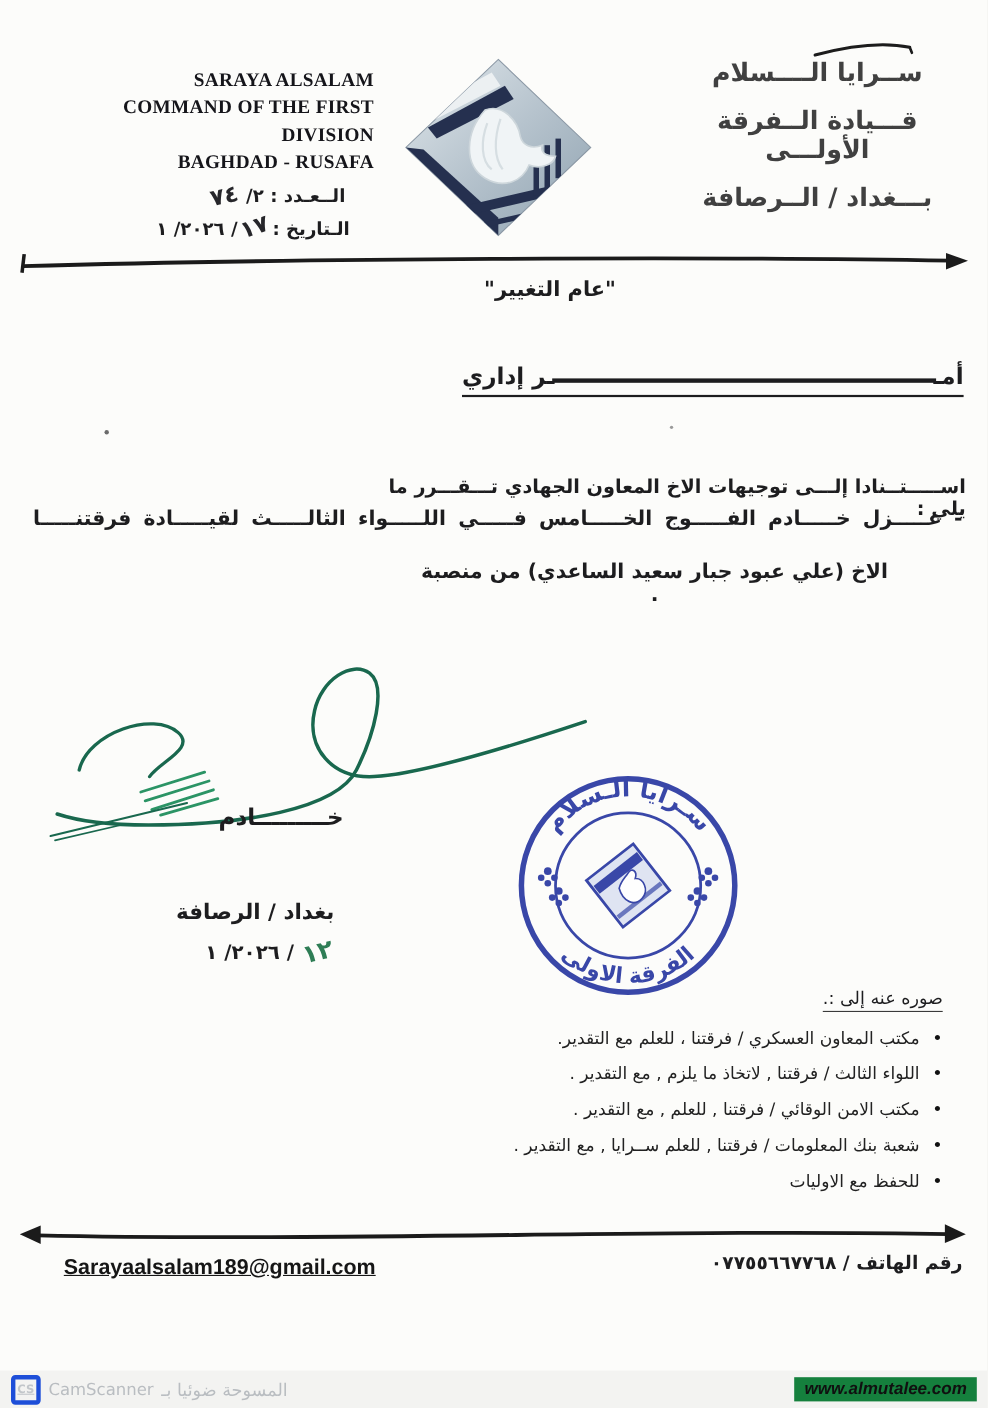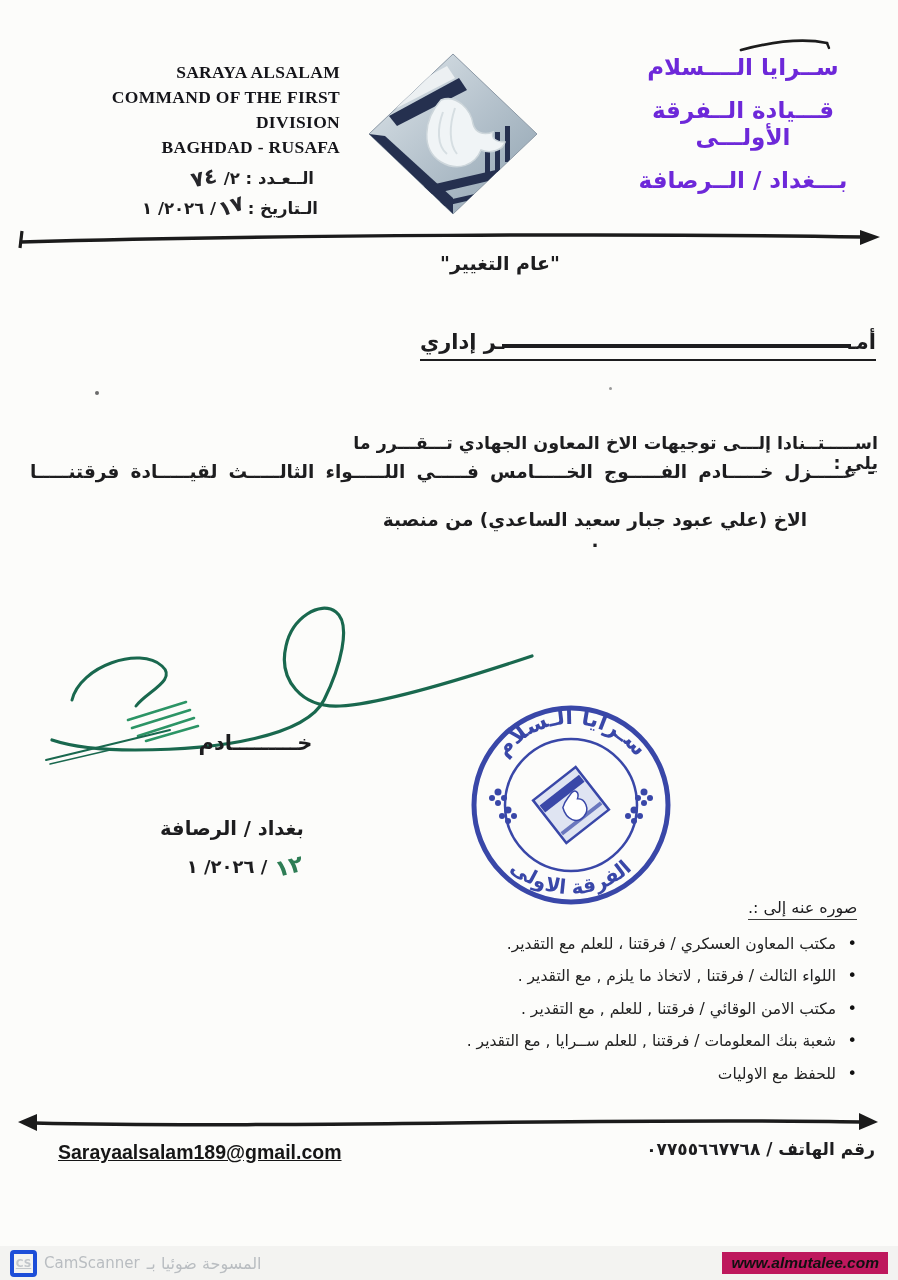--- a/index.html
+++ b/index.html
@@ -12,21 +12,21 @@
            font-family:"Liberation Serif",serif;font-weight:bold;font-size:17.5px;
            line-height:1.42;letter-spacing:.3px;color:#15151a;}
   .serial-row{left:96px;top:166px;width:218px;display:flex;justify-content:flex-end;
               align-items:center;gap:7px;font-weight:bold;font-size:16.5px;}
   .date-row{left:90px;top:196px;width:228px;display:flex;justify-content:flex-end;
             align-items:center;gap:3px;font-weight:bold;font-size:16.5px;}
   .rtl{direction:rtl;unicode-bidi:isolate;}
   .hw{font-size:21px;font-weight:600;color:#26262a;transform:rotate(-12deg);display:inline-block;}
   .hw-day{transform:rotate(-18deg) translateY(-2px);}
   .org-ar{left:612px;top:54px;width:262px;text-align:center;font-weight:bold;
-          font-size:23px;direction:rtl;color:#6d28d9;}
+          font-size:23px;direction:rtl;color:#404040;}
   .org-ar .line{margin-bottom:17px;line-height:1.15;}
   .logo{left:363px;top:50px;}
   .hand-dash{left:733px;top:28px;}
 
   
   .arrow-top{left:14px;top:226px;}
   .arrow-bottom{left:16px;top:1110px;}
   .slogan{left:330px;top:252px;width:340px;text-align:center;font-weight:bold;
           font-size:19px;direction:rtl;}
 
@@ -72,21 +72,21 @@
          font-weight:bold;font-size:17px;}
 
   
   .bottom-bar{left:0;top:1246px;width:898px;height:34px;background:#f3f3f1;
               display:flex;align-items:center;justify-content:space-between;
               padding:0 10px;box-sizing:border-box;}
   .cam{display:flex;align-items:center;gap:7px;color:#b9bdc1;font-size:15px;}
   .cs-box{width:19px;height:19px;border:4px solid #1d4ed8;border-radius:4px;color:#c2c6ca;
           font-size:10.5px;font-weight:bold;display:flex;align-items:center;justify-content:center;text-decoration:underline;}
   .cam-ar{direction:rtl;font-size:16px;}
-  .site{background:#be185d;padding:2px 9px;font-weight:bold;font-style:italic;
+  .site{background:#15803d;padding:2px 9px;font-weight:bold;font-style:italic;
         font-size:15.5px;color:#101010;font-family:"Liberation Sans",sans-serif;}
 </style>
 </head>
 <body>
 
 <div class="page">
 
   <div class="abs english">
     <div>SARAYA ALSALAM</div>
     <div>COMMAND OF THE FIRST</div>

